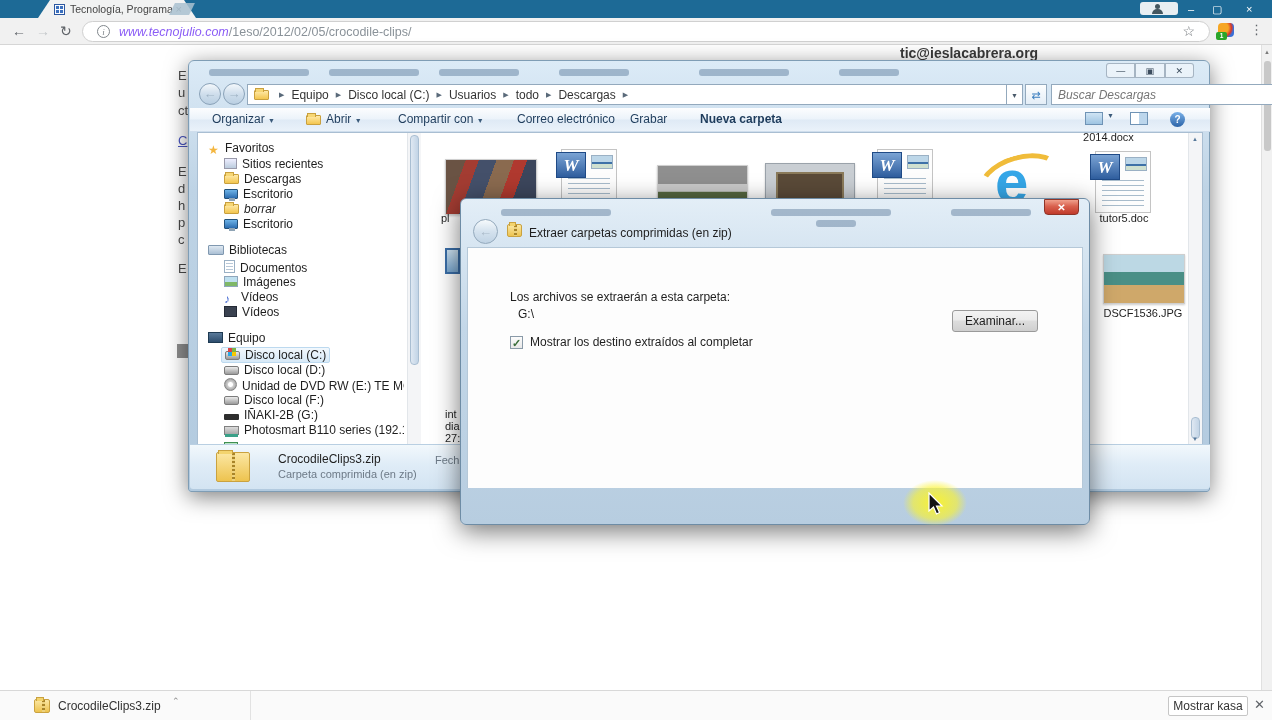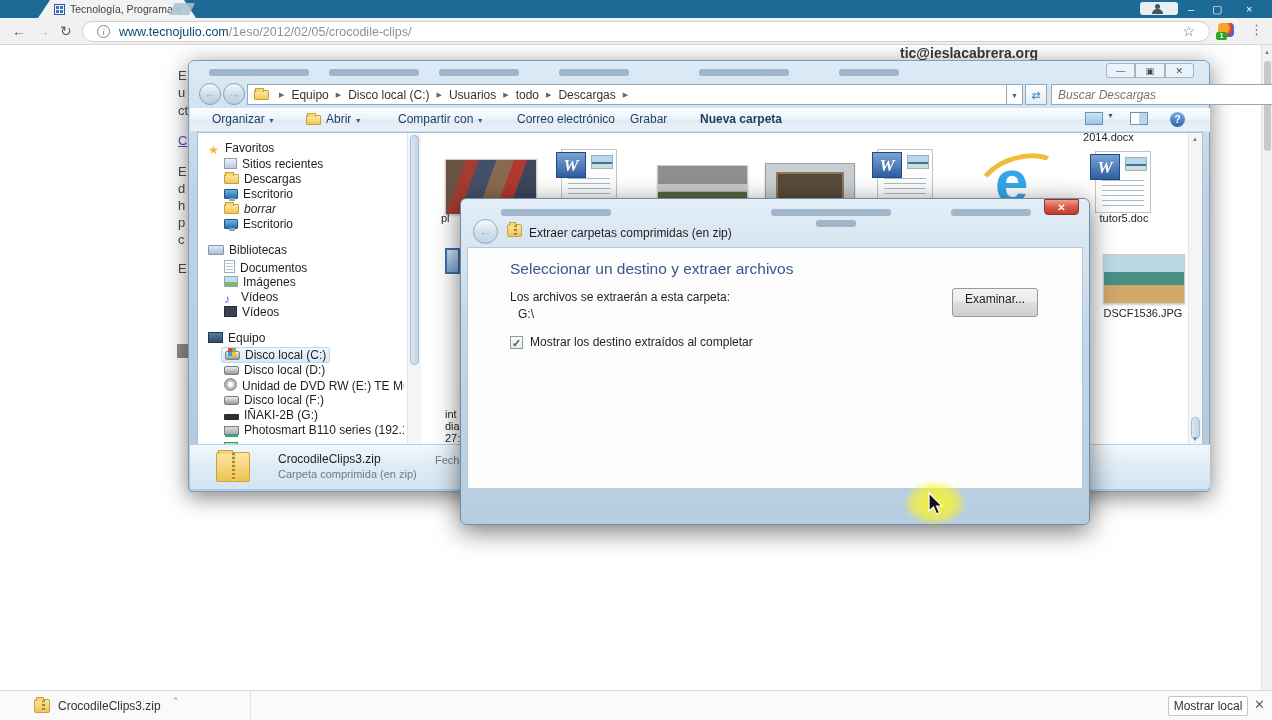--- a/index.html
+++ b/index.html
@@ -19,21 +19,21 @@
   .profile-pill { position:absolute; left:1140px; top:2px; width:38px; height:13px; background:#e8eef2; border-radius:3px; }
   .profile-pill .head { position:absolute; left:15px; top:2px; width:5px; height:5px; border-radius:50%; background:#44565f; }
   .profile-pill .body { position:absolute; left:12px; top:7px; width:11px; height:5px; border-radius:5px 5px 0 0; background:#44565f; }
 
   .toolbar { position:absolute; left:0; top:18px; width:1272px; height:27px; background:#f1f1f1; border-bottom:1px solid #d6d6d6; z-index:10; }
   .nav-glyph { position:absolute; top:4px; font-size:14px; line-height:18px; }
   .omnibox { position:absolute; left:82px; top:3px; width:1128px; height:21px; background:#fff; border:1px solid #d0d0d0; border-radius:11px; }
   .info-i { position:absolute; left:14px; top:3px; width:13px; height:13px; border:1px solid #80868b; border-radius:50%;
             color:#80868b; font-size:9px; text-align:center; line-height:12px; font-family:"Liberation Serif",serif; font-style:italic; }
   .url { position:absolute; left:36px; top:3px; font-size:12.5px; white-space:nowrap; }
-  .url .dom { color:#0c4a6e; } .url .pth { color:#8a9299; }
+  .url .dom { color:#8b5cf6;font-style:italic; } .url .pth { color:#8a9299; }
   .omni-star { position:absolute; right:14px; top:1px; font-size:14px; color:#6e7377; }
   .ext-icon { position:absolute; left:1218px; top:5px; width:16px; height:14px; border-radius:4px;
               background:radial-gradient(circle at 30% 35%, #f6a623 38%, #d93a2b 60%, #3a6fd8 75%); }
   .ext-badge { position:absolute; left:-2px; bottom:-3px; width:11px; height:8px; background:#2aa52a; border-radius:2px;
                color:#fff; font-size:6.5px; text-align:center; line-height:8px; font-weight:bold; }
   .menu-dots { position:absolute; left:1250px; top:4px; font-size:13px; color:#5f6368; }
 
   
   .webpage { position:absolute; left:0; top:45px; width:1272px; height:645px; background:#fff; z-index:1; }
   .email { position:absolute; left:900px; top:0px; font-size:14px; font-weight:bold; color:#3a3a3a; }
@@ -152,21 +152,21 @@
                border:1px solid #8e3428; border-radius:0 0 4px 4px; color:#fff; font-size:10px; font-weight:bold; text-align:center; line-height:15px; }
   .dlg-back { position:absolute; left:12px; top:20px; width:25px; height:25px; border-radius:50%;
               background:linear-gradient(#f6fafc,#d4e2ee 50%,#c0d3e4); border:1px solid #93a9bc; color:#aab9c8; font-size:13px; text-align:center; line-height:23px; }
   .dlg-title { position:absolute; left:68px; top:27px; font-size:12px; color:#1e1e1e; }
   .dlg-body { position:absolute; left:6px; right:6px; top:48px; height:241px; background:#fdfdfd; border:1px solid #b5c8d8; border-bottom:none; }
   .dlg-heading { position:absolute; left:42px; top:12px; font-size:15.5px; color:#35588c; }
   .dlg-label { position:absolute; left:42px; top:42px; font-size:12px; color:#1e1e1e; }
   .dlg-path { position:absolute; left:50px; top:59px; font-size:12px; color:#1e1e1e; }
   .btn { background:linear-gradient(#f3f3f3,#ebebeb 45%,#dddddd 50%,#cfcfcf); border:1px solid #9a9a9a; border-radius:3px;
          font-size:12px; color:#1e1e1e; text-align:center; }
-  .browse-btn { position:absolute; right:44px; top:40px; width:86px; height:29px; line-height:20px; }
+  .browse-btn { position:absolute; right:44px; top:62px; width:86px; height:22px; line-height:20px; }
   .chk { position:absolute; left:42px; top:88px; width:13px; height:13px; background:linear-gradient(#fcfcfc,#e8e8e8);
          border:1px solid #8a9aa8; color:#3a6e3a; font-size:11px; font-weight:bold; line-height:12px; text-align:center; }
   .chk-label { position:absolute; left:62px; top:87px; font-size:12px; color:#1e1e1e; }
   .dlg-footer { position:absolute; left:6px; right:6px; top:289px; height:32px; background:#f0f0f0; border-top:1px solid #dfdfdf; }
   .next-btn { position:absolute; left:428px; top:6px; width:86px; height:21px; line-height:19px; color:#8a8a8a; border-color:#b8b8b8; }
   .cancel-btn { position:absolute; left:527px; top:6px; width:78px; height:21px; line-height:19px;
                 border:1px solid #3c7fb1; box-shadow:inset 0 0 3px 1px #8cc0ea, 0 0 2px rgba(60,127,177,.6); }
 
   
   .hilite { position:absolute; left:903px; top:480px; width:64px; height:46px; border-radius:50%; z-index:40;
@@ -376,21 +376,20 @@
   <div class="smudge" style="left:40px;top:10px;width:110px;"></div>
   <div class="smudge" style="left:310px;top:10px;width:120px;"></div>
   <div class="smudge" style="left:355px;top:21px;width:40px;"></div>
   <div class="smudge" style="left:490px;top:10px;width:80px;"></div>
   <div class="dlg-close">✕</div>
   <div class="dlg-back">←</div>
   <span class="zipfolder" style="position:absolute;left:46px;top:25px;width:15px;height:13px;"></span>
   <span class="dlg-title">Extraer carpetas comprimidas (en zip)</span>
 
   <div class="dlg-body">
-    <div class="dlg-heading">Seleccionar un destino y extraer archivos</div>
     <div class="dlg-label">Los archivos se extraerán a esta carpeta:</div>
     <div class="dlg-path">G:\</div>
     <div class="btn browse-btn">Examinar...</div>
     <div class="chk">✓</div>
     <div class="chk-label">Mostrar los destino extraídos al completar</div>
   </div>
 
 </div>
 
 <div class="hilite"></div>
@@ -400,15 +399,15 @@
     </svg>
 </div>
 
 <div class="dlbar">
   <div class="dl-item">
     <span class="zipfolder" style="width:16px;height:14px;display:inline-block;"></span>
     <span class="dl-name">CrocodileClips3.zip</span>
   </div>
   <span class="dl-caret">⌃</span>
   <span class="dl-sep"></span>
-  <div class="showall">Mostrar local</div>
+  <div class="showall">Mostrar kasa</div>
   <span class="dl-close">✕</span>
 </div>
 
 </body></html>

